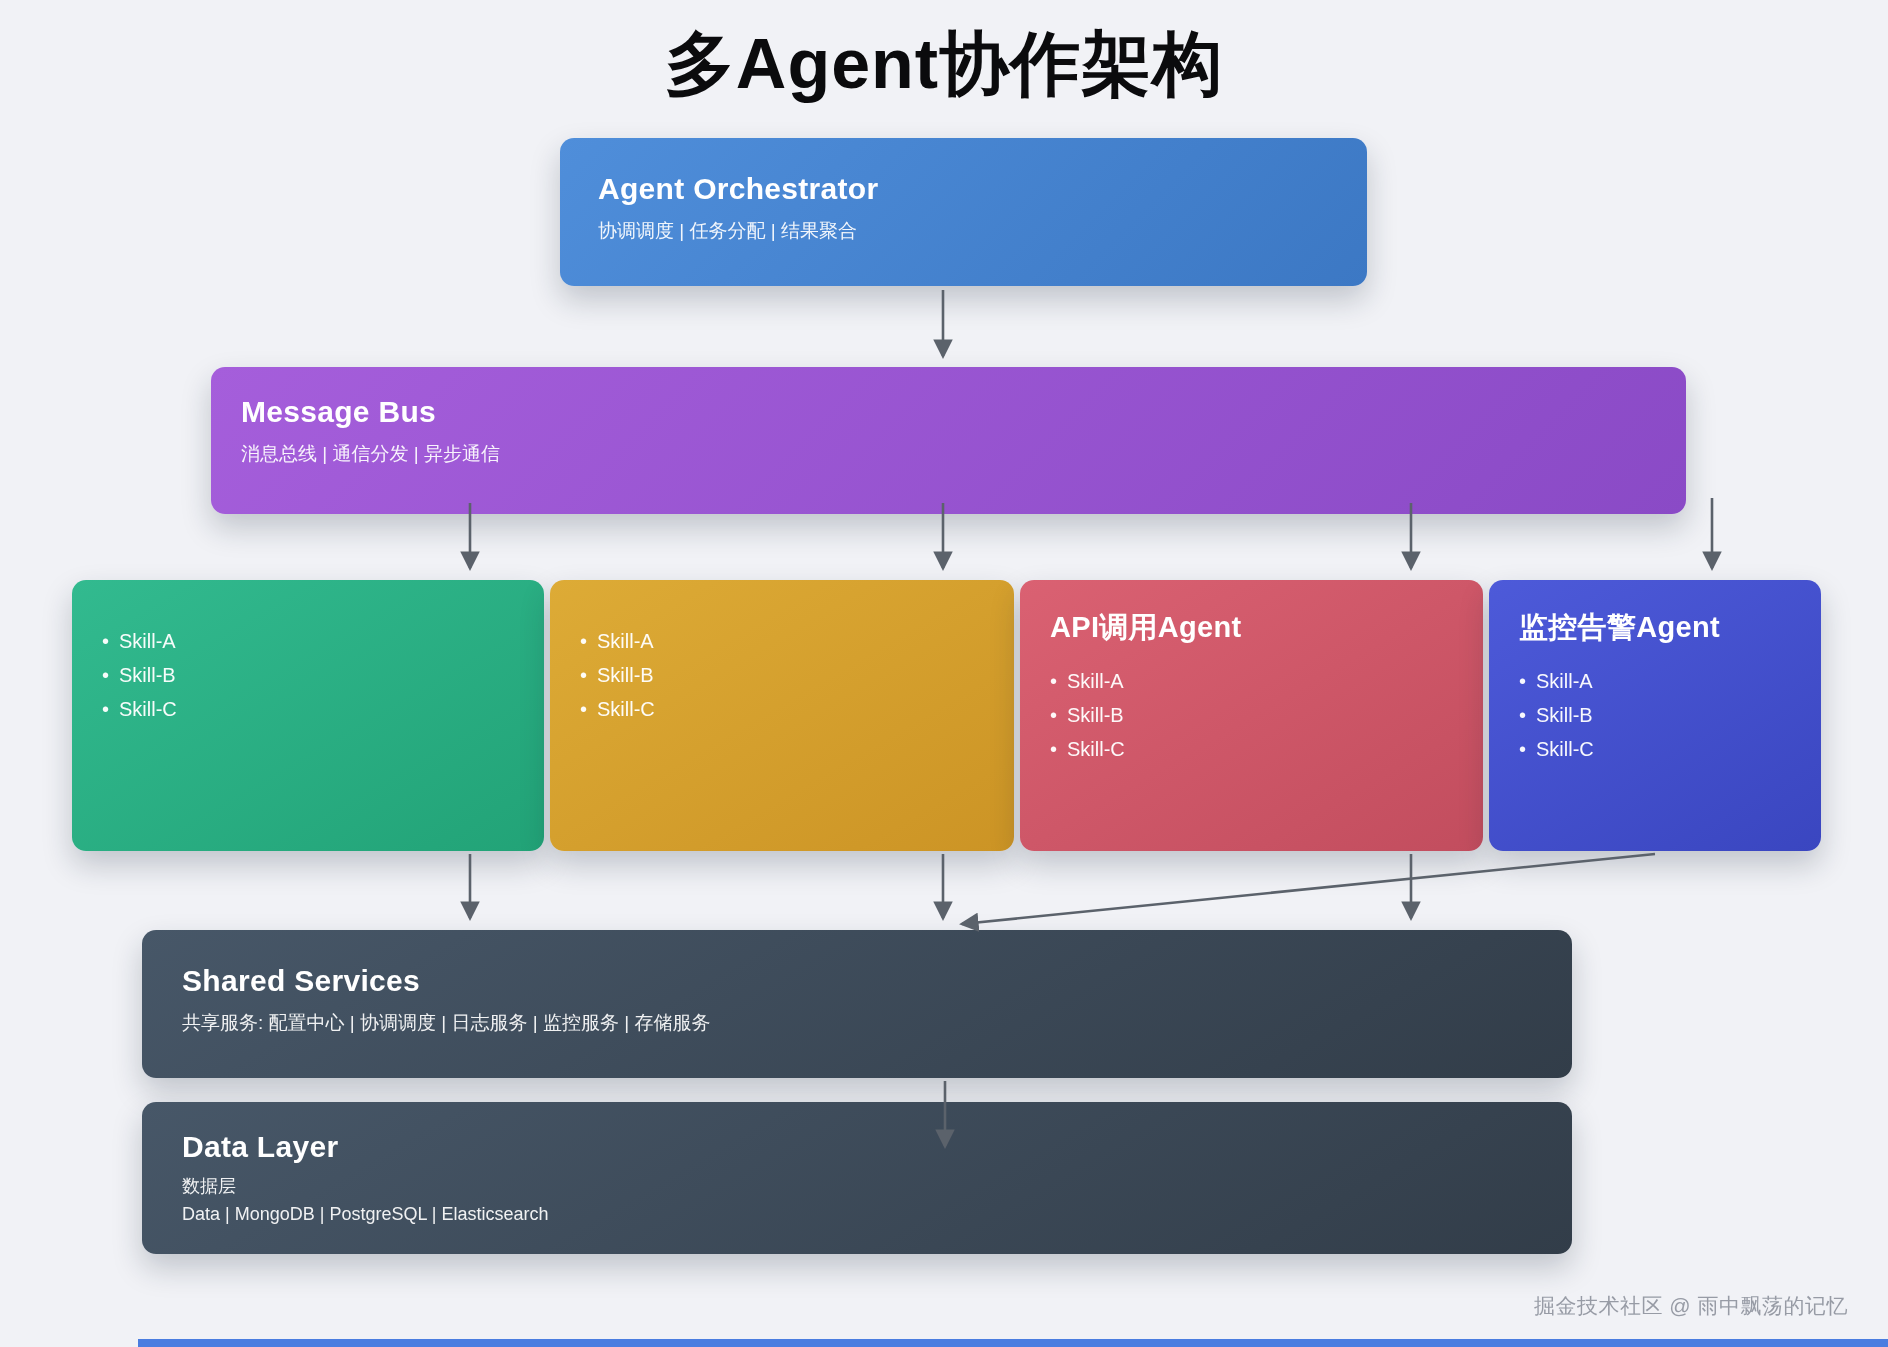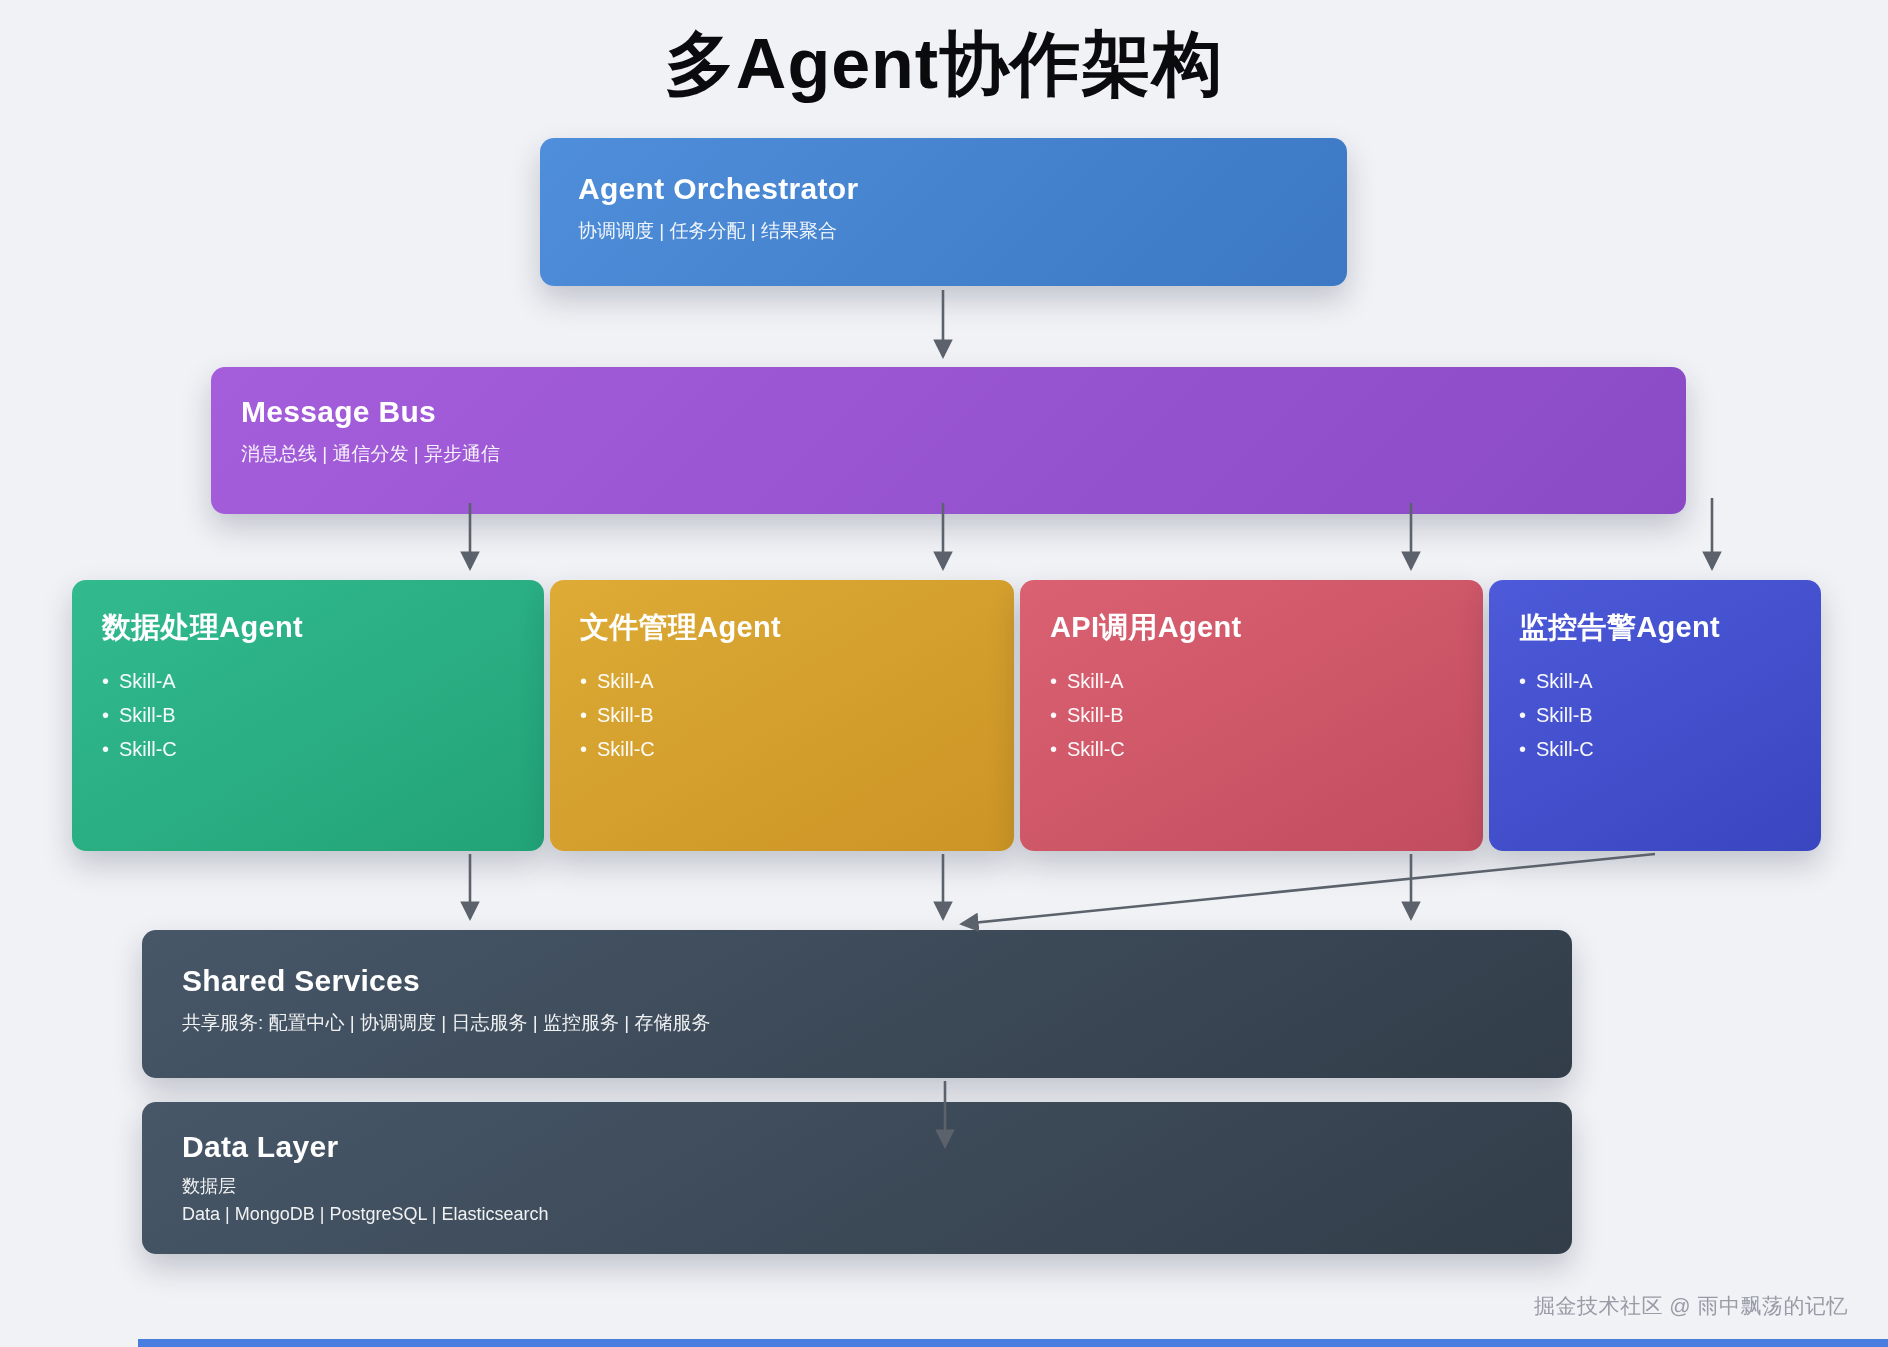--- a/index.html
+++ b/index.html
@@ -40,21 +40,21 @@
   }
   .card .subtitle {
     margin-top: 12px;
     font-size: 19px;
     font-weight: 400;
     color: rgba(255,255,255,0.92);
   }
 
   
   .orchestrator {
-    left: 540px; top: 138px;
+    left: 560px; top: 138px;
     width: 807px; height: 148px;
     background: linear-gradient(135deg, #4f8eda, #3c78c4);
     padding: 34px 38px;
   }
 
   
   .message-bus {
     left: 211px; top: 367px;
     width: 1475px; height: 147px;
     background: linear-gradient(135deg, #a55edb, #8a4ac6;);
@@ -136,30 +136,28 @@
     <h2>Agent Orchestrator</h2>
     <div class="subtitle">协调调度 | 任务分配 | 结果聚合</div>
   </div>
 
   <div class="card message-bus">
     <h2>Message Bus</h2>
     <div class="subtitle">消息总线 | 通信分发 | 异步通信</div>
   </div>
 
   <div class="card agent agent-data">
-    <h2>数据处理Agent</h2>
     <ul>
       <li>Skill-A</li>
       <li>Skill-B</li>
       <li>Skill-C</li>
     </ul>
   </div>
 
   <div class="card agent agent-file">
-    <h2>文件管理Agent</h2>
     <ul>
       <li>Skill-A</li>
       <li>Skill-B</li>
       <li>Skill-C</li>
     </ul>
   </div>
 
   <div class="card agent agent-api">
     <h2>API调用Agent</h2>
     <ul>

